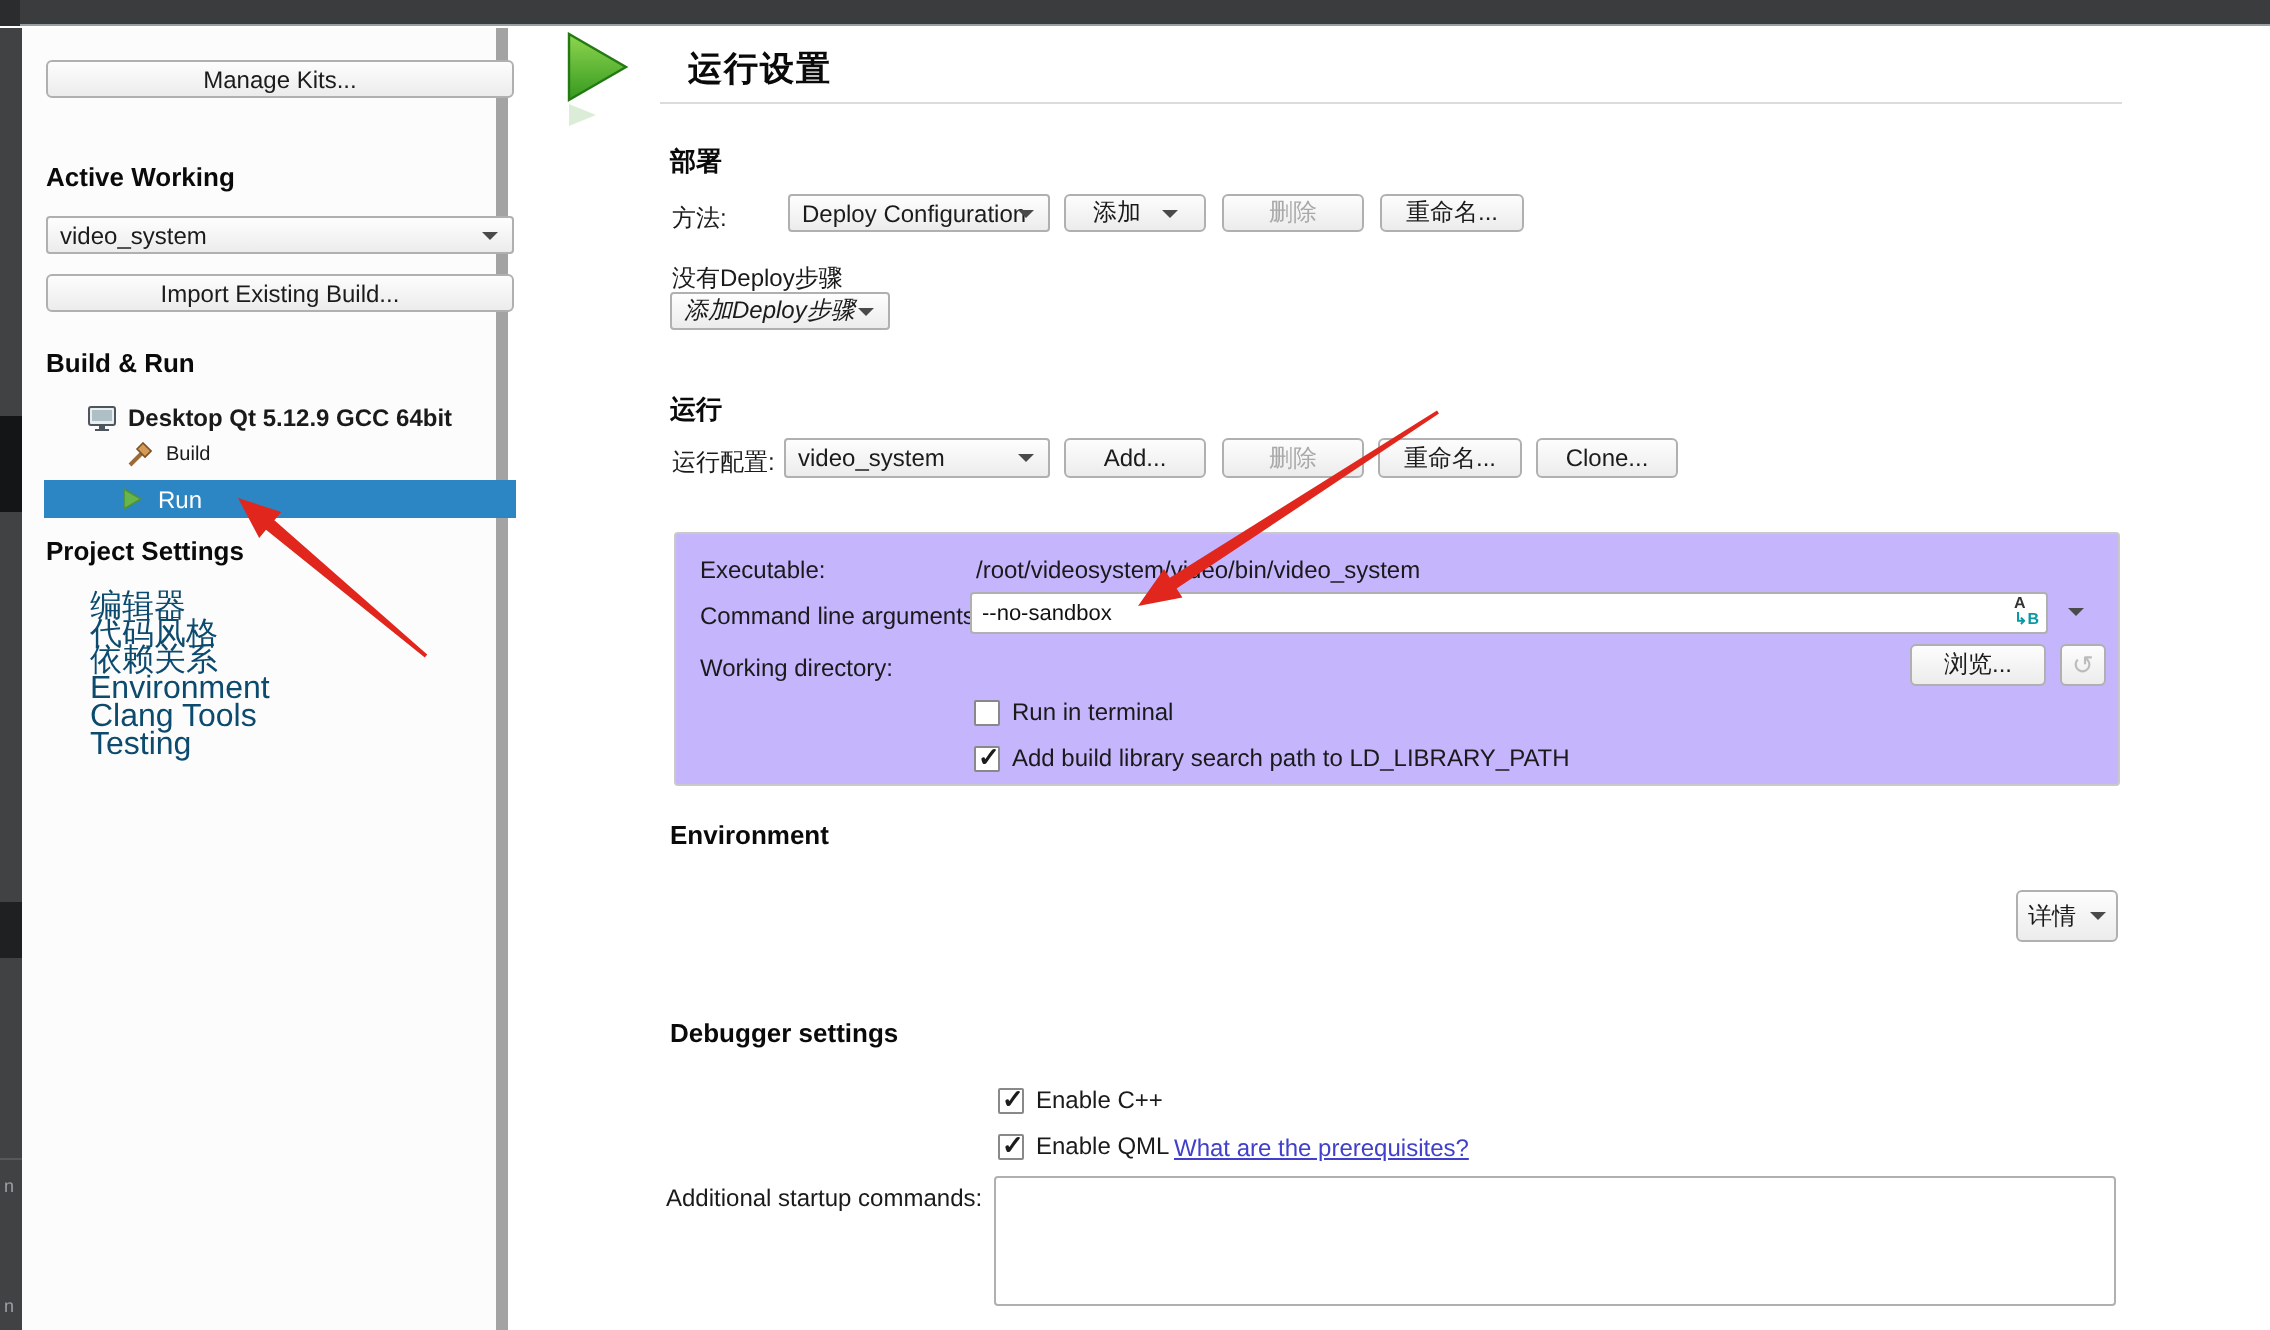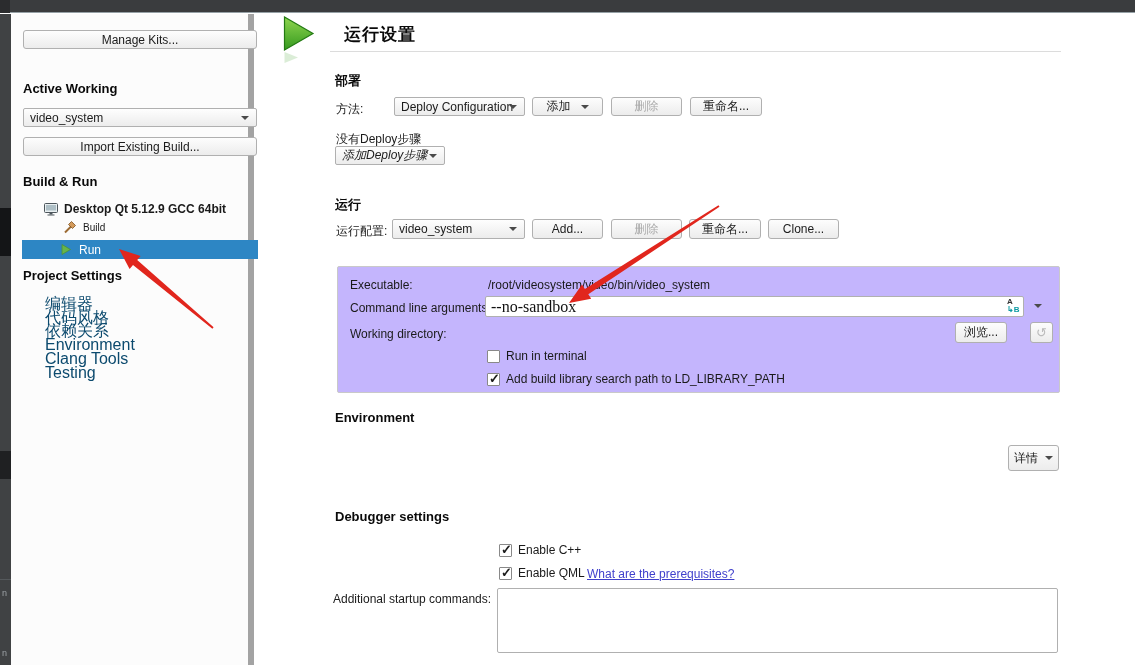--- a/index.html
+++ b/index.html
@@ -51,22 +51,22 @@
   .m-abs { position:absolute; }
   .page-title { font-size:17px; font-weight:bold; color:#0a0a0a; letter-spacing:1px; }
   .title-line { border-top:1px solid #dcdcdc; }
   .sec-header { font-size:13px; font-weight:bold; color:#0a0a0a; }
   .lbl12 { font-size:12px; color:#1a1a1a; white-space:nowrap; }
 
   .groupbox { position:absolute; left:66px; top:252px; width:723px; height:127px;
               border:1px solid #c9c9c9; border-radius:2px; background:#c4b5fd; }
   .gb-abs { position:absolute; }
 
-  input[type=text] { border:1px solid #b0b0b0; border-radius:2px; font-size:16px;
-                     font-family:Liberation Serif, serif; color:#111; padding:0 5px; background:#fff; }
+  input[type=text] { border:1px solid #b0b0b0; border-radius:2px; font-size:11px;
+                     font-family:Liberation Sans, sans-serif; color:#111; padding:0 5px; background:#fff; }
   textarea { border:1px solid #b0b0b0; border-radius:2px; background:#fff; resize:none;
              font-family:"Liberation Sans", sans-serif; font-size:12px; }
 
   .cb { width:13px; height:13px; border:1px solid #898989; border-radius:1px; background:#fff;
         display:inline-block; position:relative; flex:none; }
   .cb.checked::after { content:"✓"; position:absolute; left:1px; top:-3px; font-size:13px;
                        font-weight:bold; color:#1c1c1c; }
   .cbrow { display:flex; align-items:center; gap:6px; }
 
   .varicon { position:absolute; right:4px; top:2px; width:14px; height:16px; font-size:8px;
@@ -205,21 +205,21 @@
     <div class="lbl12 gb-abs" style="left:150px; top:11px;">/root/videosystem/video/bin/video_system</div>
 
     <div class="lbl12 gb-abs" style="left:12px; top:34px;">Command line arguments:</div>
     <div class="gb-abs" style="left:147px; top:29px; width:539px; height:21px;">
       <input type="text" style="width: 539px; height: 21px; padding-right: 20px;" value="--no-sandbox">
       <span class="varicon"></span>
     </div>
     <span class="caret gb-abs" style="left:696px; top:37px;"></span>
 
     <div class="lbl12 gb-abs" style="left:12px; top:60px;">Working directory:</div>
-    <div class="btn gb-abs" style="left:617px; top:55px; width:52px; height:21px;">浏览...</div>
+    <div class="btn gb-abs" style="left:617px; top:55px; width:68px; height:21px;">浏览...</div>
     <div class="btn disabled gb-abs" style="left:692px; top:55px; width:23px; height:21px;">
       <span class="reset-glyph">↺</span>
     </div>
 
     <div class="cbrow gb-abs" style="left:149px; top:82px;align-items:flex-end;">
       <span class="cb"></span>
       <span class="lbl12">Run in terminal</span>
     </div>
     <div class="cbrow gb-abs" style="left:149px; top:105px;">
       <span class="cb checked"></span>

